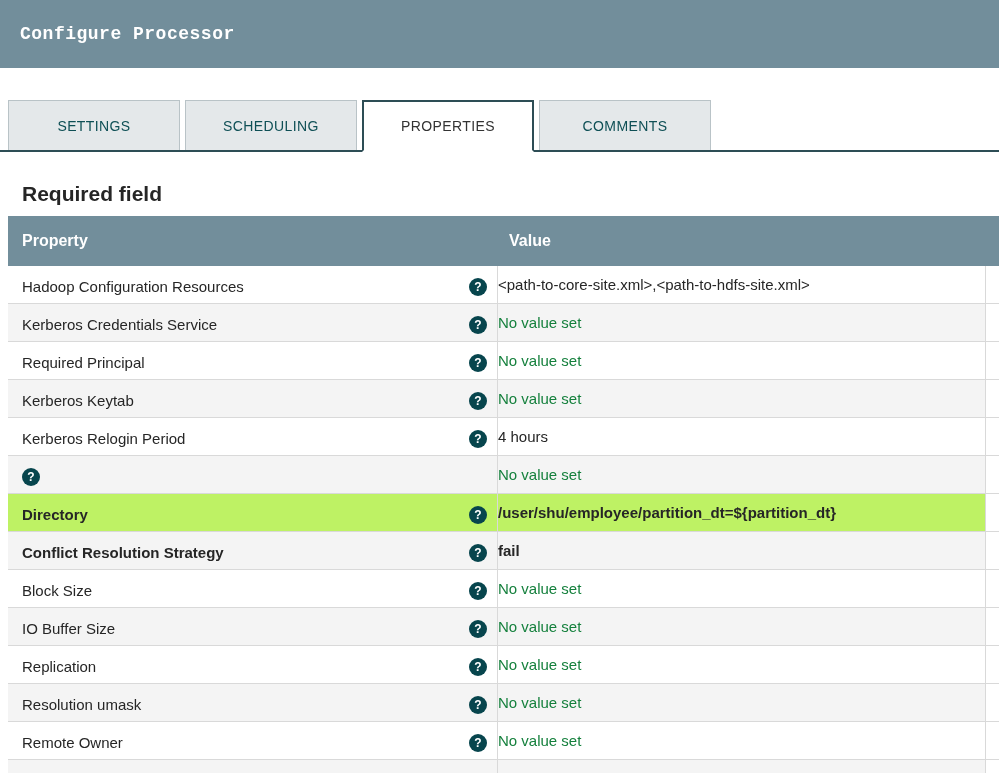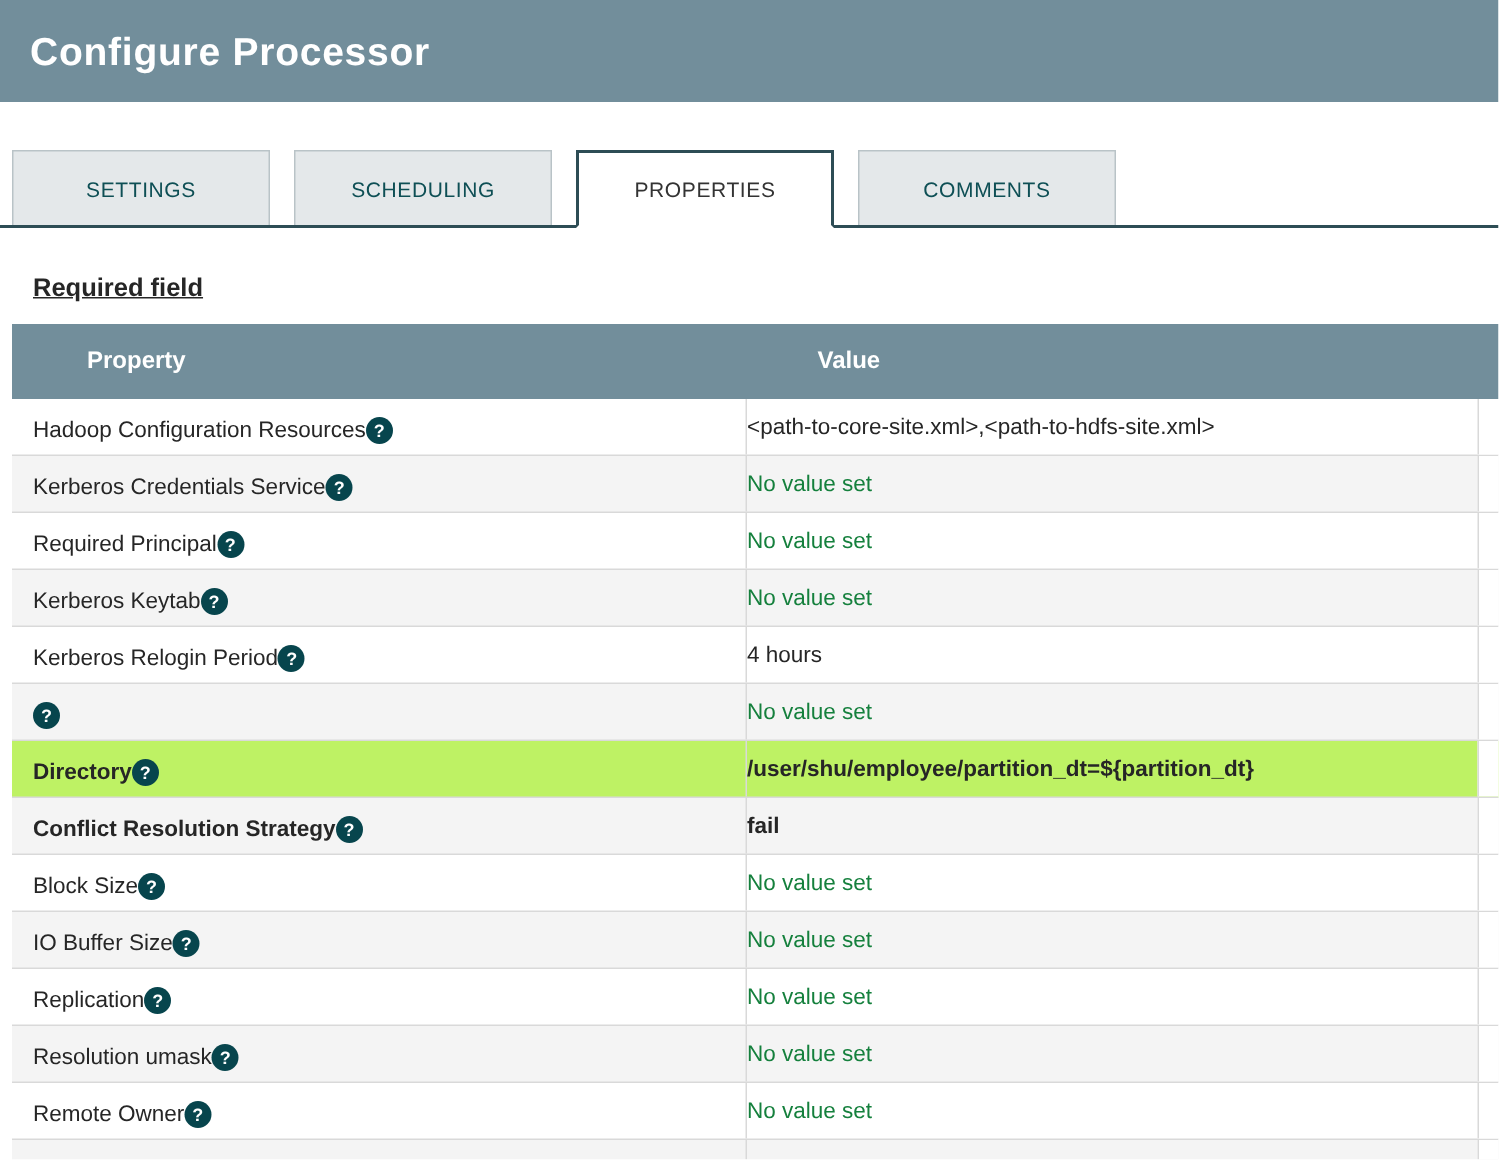--- a/index.html
+++ b/index.html
@@ -13,31 +13,31 @@
 
   
   .dialog-header {
     height:68px;
     background:#728e9b;
     display:flex;
     align-items:center;
     padding:0 20px;
   }
   .dialog-title {
-    font-family:Liberation Sans, sans-serif;
-    font-size:26px;
+    font-family:Liberation Mono, monospace;
+    font-size:18px;
     font-weight:bold;
     color:#ffffff;
     letter-spacing:0.5px;
   }
 
   
   .tab-bar {
     display:flex;
-    gap:16px;
+    gap:5px;
     padding-left:8px;
     margin-top:32px;
     border-bottom:2px solid #2d4d55;
     align-items:flex-end;
   }
   .tab {
     width:172px;
     height:50px;
     display:flex;
     align-items:center;
@@ -57,41 +57,40 @@
     border-bottom:2px solid #ffffff;
     margin-bottom:-2px;
     height:52px;
     color:#333333;
     font-weight:400;
   }
 
   
   .required-label {
     margin:30px 0 0 22px;
-    font-size:17px;
+    font-size:21px;
     font-weight:bold;
     height:18px;
-    text-decoration:underline;
   }
 
   
   .props-table {
     margin:16px 0 0 8px;
     width:991px;
   }
   .thead {
     display:flex;
     background:#728e9b;
     color:#ffffff;
     font-weight:bold;
     font-size:16px;
     height:50px;
     align-items:center;
   }
-  .thead .th-property { width:489px; padding-left:14px;margin-left:36px; }
+  .thead .th-property { width:489px; padding-left:14px; }
   .thead .th-value { flex:1; padding-left:12px; }
   .thead .th-gutter { width:14px; }
 
   .row {
     display:flex;
     height:38px;
     align-items:stretch;
     border-bottom:1px solid #d9d9d9;
     background:#ffffff;
     font-size:15px;
@@ -99,20 +98,21 @@
   }
   .row.alt { background:#f4f4f4; }
   .row.highlight { background:#bef264; }
   .row.bold .property-name,
   .row.bold .cell-value { font-weight:bold; }
 
   .cell-property {
     width:489px;
     display:flex;
     align-items:center;
+    justify-content:space-between;
     padding:4px 10px 0 14px;
   }
   .cell-value {
     flex:1;
     border-left:1px solid #d9d9d9;
     display:flex;
     align-items:center;
     overflow:hidden;
     white-space:nowrap;
   }

